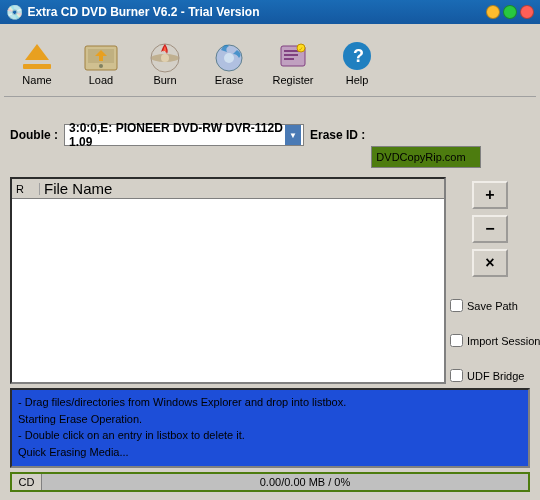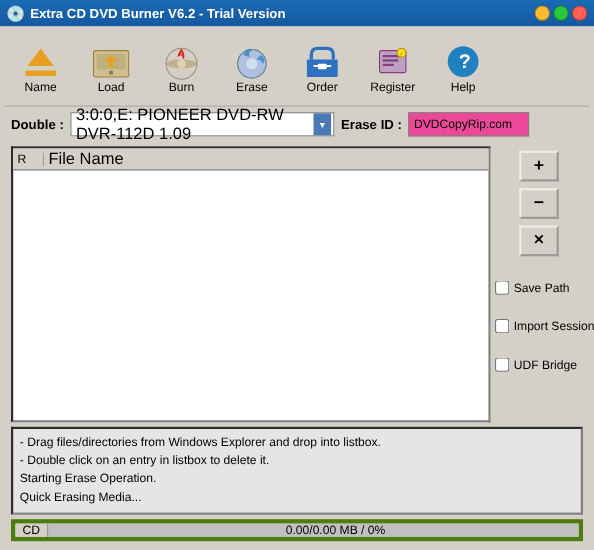--- a/index.html
+++ b/index.html
@@ -97,22 +97,23 @@
       align-items: center;
       background: white;
       border: 1px solid #808080;
       height: 22px;
       padding: 0 2px;
       flex: 1;
       max-width: 240px;
     }
     .drive-select span {
       flex: 1;
-      font-size: 15px;
+      font-size: 12px;
       padding: 0 2px;
+      font-weight: bold;
     }
     .drive-select-arrow {
       width: 16px;
       height: 20px;
       background: #4a7ab5;
       display: flex;
       align-items: center;
       justify-content: center;
       color: white;
       font-size: 8px;
@@ -120,22 +121,23 @@
     }
     .volume-id-label {
       font-weight: bold;
       white-space: nowrap;
     }
     .volume-id-input {
       border: 1px solid #808080;
       height: 22px;
       padding: 0 4px;
       font-size: 11px;
-      background: #ec4899;
+      background: #4d7c0f;
       width: 110px;
+      margin-top: 44px;
     }
 
     
     .content-area {
       flex: 1;
       display: flex;
       gap: 4px;
       padding: 4px 6px;
       min-height: 0;
     }
@@ -210,34 +212,34 @@
       margin: 0;
     }
     .checkbox-label {
       font-size: 11px;
       white-space: nowrap;
     }
 
     
     .log-area {
       margin: 0 6px;
-      background: #e5e5e5;
+      background: #1d4ed8;
       border: 2px inset #808080;
       padding: 4px 6px;
       font-size: 11px;
       line-height: 1.5;
       height: 80px;
       overflow-y: auto;
     }
 
     
     .progress-container {
       margin: 4px 6px;
       background: #d4d0c8;
-      border: 4px solid #4d7c0f;
+      border: 2px solid #4d7c0f;
       height: 20px;
       display: flex;
       align-items: center;
       padding: 0;
     }
     .progress-label {
       width: 30px;
       text-align: center;
       font-size: 11px;
       color: #000;
@@ -327,30 +329,20 @@
     <button class="tool-btn">
       <svg class="icon-svg" viewBox="0 0 36 36">
         <circle cx="18" cy="20" r="13" fill="#b0c0e0" stroke="#608090" stroke-width="1"></circle>
         <circle cx="18" cy="20" r="5" fill="#d0e0f0"></circle>
         <path d="M10 12 Q14 4 18 8 Q14 10 16 14" fill="#2080c0" opacity="0.7"></path>
         <path d="M26 12 Q32 16 28 20 Q26 16 22 16" fill="#2080c0" opacity="0.7"></path>
       </svg>
       <span>Erase</span>
     </button>
 
-    <button class="tool-btn">
-      <svg class="icon-svg" viewBox="0 0 36 36">
-        <rect x="4" y="16" width="28" height="16" rx="1" fill="#3070c0"></rect>
-        <path d="M8 16 L8 12 Q8 6 14 6 L22 6 Q28 6 28 12 L28 16" fill="none" stroke="#3070c0" stroke-width="3"></path>
-        <rect x="14" y="20" width="8" height="5" rx="1" fill="white"></rect>
-        <line x1="10" y1="22" x2="14" y2="22" stroke="white" stroke-width="2"></line>
-        <line x1="22" y1="22" x2="26" y2="22" stroke="white" stroke-width="2"></line>
-      </svg>
-      <span>Order</span>
-    </button>
 
     <button class="tool-btn">
       <svg class="icon-svg" viewBox="0 0 36 36">
         <rect x="6" y="8" width="24" height="20" rx="2" fill="#c0a0c0" stroke="#804080" stroke-width="1"></rect>
         <rect x="9" y="12" width="18" height="2" fill="#804080"></rect>
         <rect x="9" y="16" width="14" height="2" fill="#804080"></rect>
         <rect x="9" y="20" width="10" height="2" fill="#804080"></rect>
         <circle cx="26" cy="10" r="4" fill="#ffdd20" stroke="#c09000" stroke-width="1"></circle>
         <text x="23.5" y="13" font-size="6" fill="#c09000">✓</text>
       </svg>
@@ -410,22 +402,22 @@
 
       <label class="checkbox-row">
         <input type="checkbox" style="">
         <span class="checkbox-label">UDF Bridge</span>
       </label>
     </div>
   </div>
 
   <div class="log-area" id="log-area">
   <div>- Drag files/directories from Windows Explorer and drop into listbox.</div>
+      <div>Starting Erase Operation.</div>
       <div>- Double click on an entry in listbox to delete it.</div>
-      <div>Starting Erase Operation.</div>
       <div>Quick Erasing Media...</div>
     </div>
 
   <div class="progress-container">
     <div class="progress-label">CD</div>
     <div class="progress-bar-outer">
       <div class="progress-bar-inner" id="progress-bar-inner" style="width: 0%;"></div>
       <div class="progress-text">0.00/0.00 MB / 0%</div>
     </div>
   </div>

